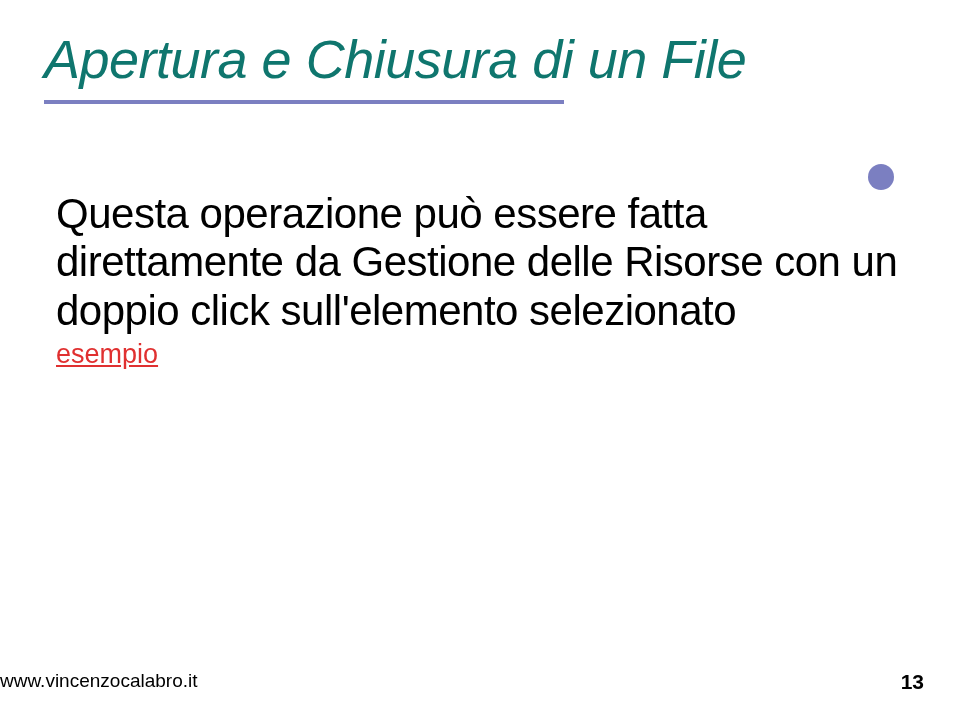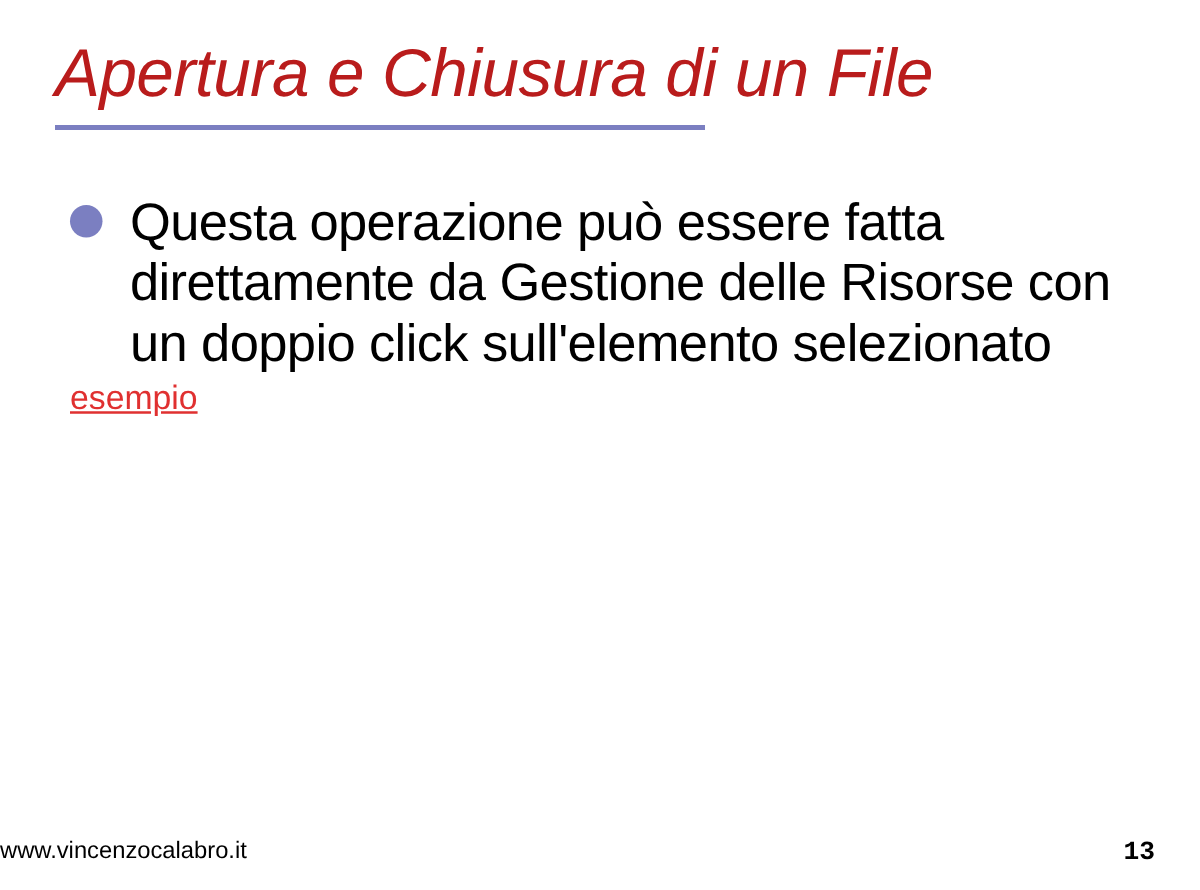--- a/index.html
+++ b/index.html
@@ -9,40 +9,41 @@
     background: #ffffff;
     position: relative;
   }
   .slide {
     width: 960px;
     height: 712px;
     position: relative;
     padding: 28px 44px 0 44px;
   }
   .title {
-    color: #b91c1c;
+    color: #0f766e;
     font-size: 54px;
     font-style: italic;
     font-weight: 400;
     margin-bottom: 10px;
     letter-spacing: -0.5px;
   }
   .title-underline {
     width: 520px;
     height: 4px;
     background: #7b7fc1;
     margin-bottom: 50px;
   }
   .content {
     padding-left: 12px;
   }
   .bullet-row {
     display: flex;
-    align-items: flex-start;
+    align-items: flex-end;
     margin-bottom: 6px;
+    flex-direction: column;
   }
   .bullet-dot {
     flex: 0 0 auto;
     width: 26px;
     height: 26px;
     border-radius: 50%;
     background: #7b7fc1;
     margin-top: 10px;
     margin-right: 22px;
   }
@@ -68,21 +69,20 @@
     color: #000000;
     font-size: 19px;
   }
   .page-number {
     position: absolute;
     bottom: 18px;
     right: 36px;
     color: #000000;
     font-size: 21px;
     font-weight: bold;
-    font-family: Liberation Mono, monospace;
   }
 </style>
 </head>
 <body>
 
 <div class="slide">
 
   <div class="title">Apertura e Chiusura di un File</div>
   <div class="title-underline"></div>
 

